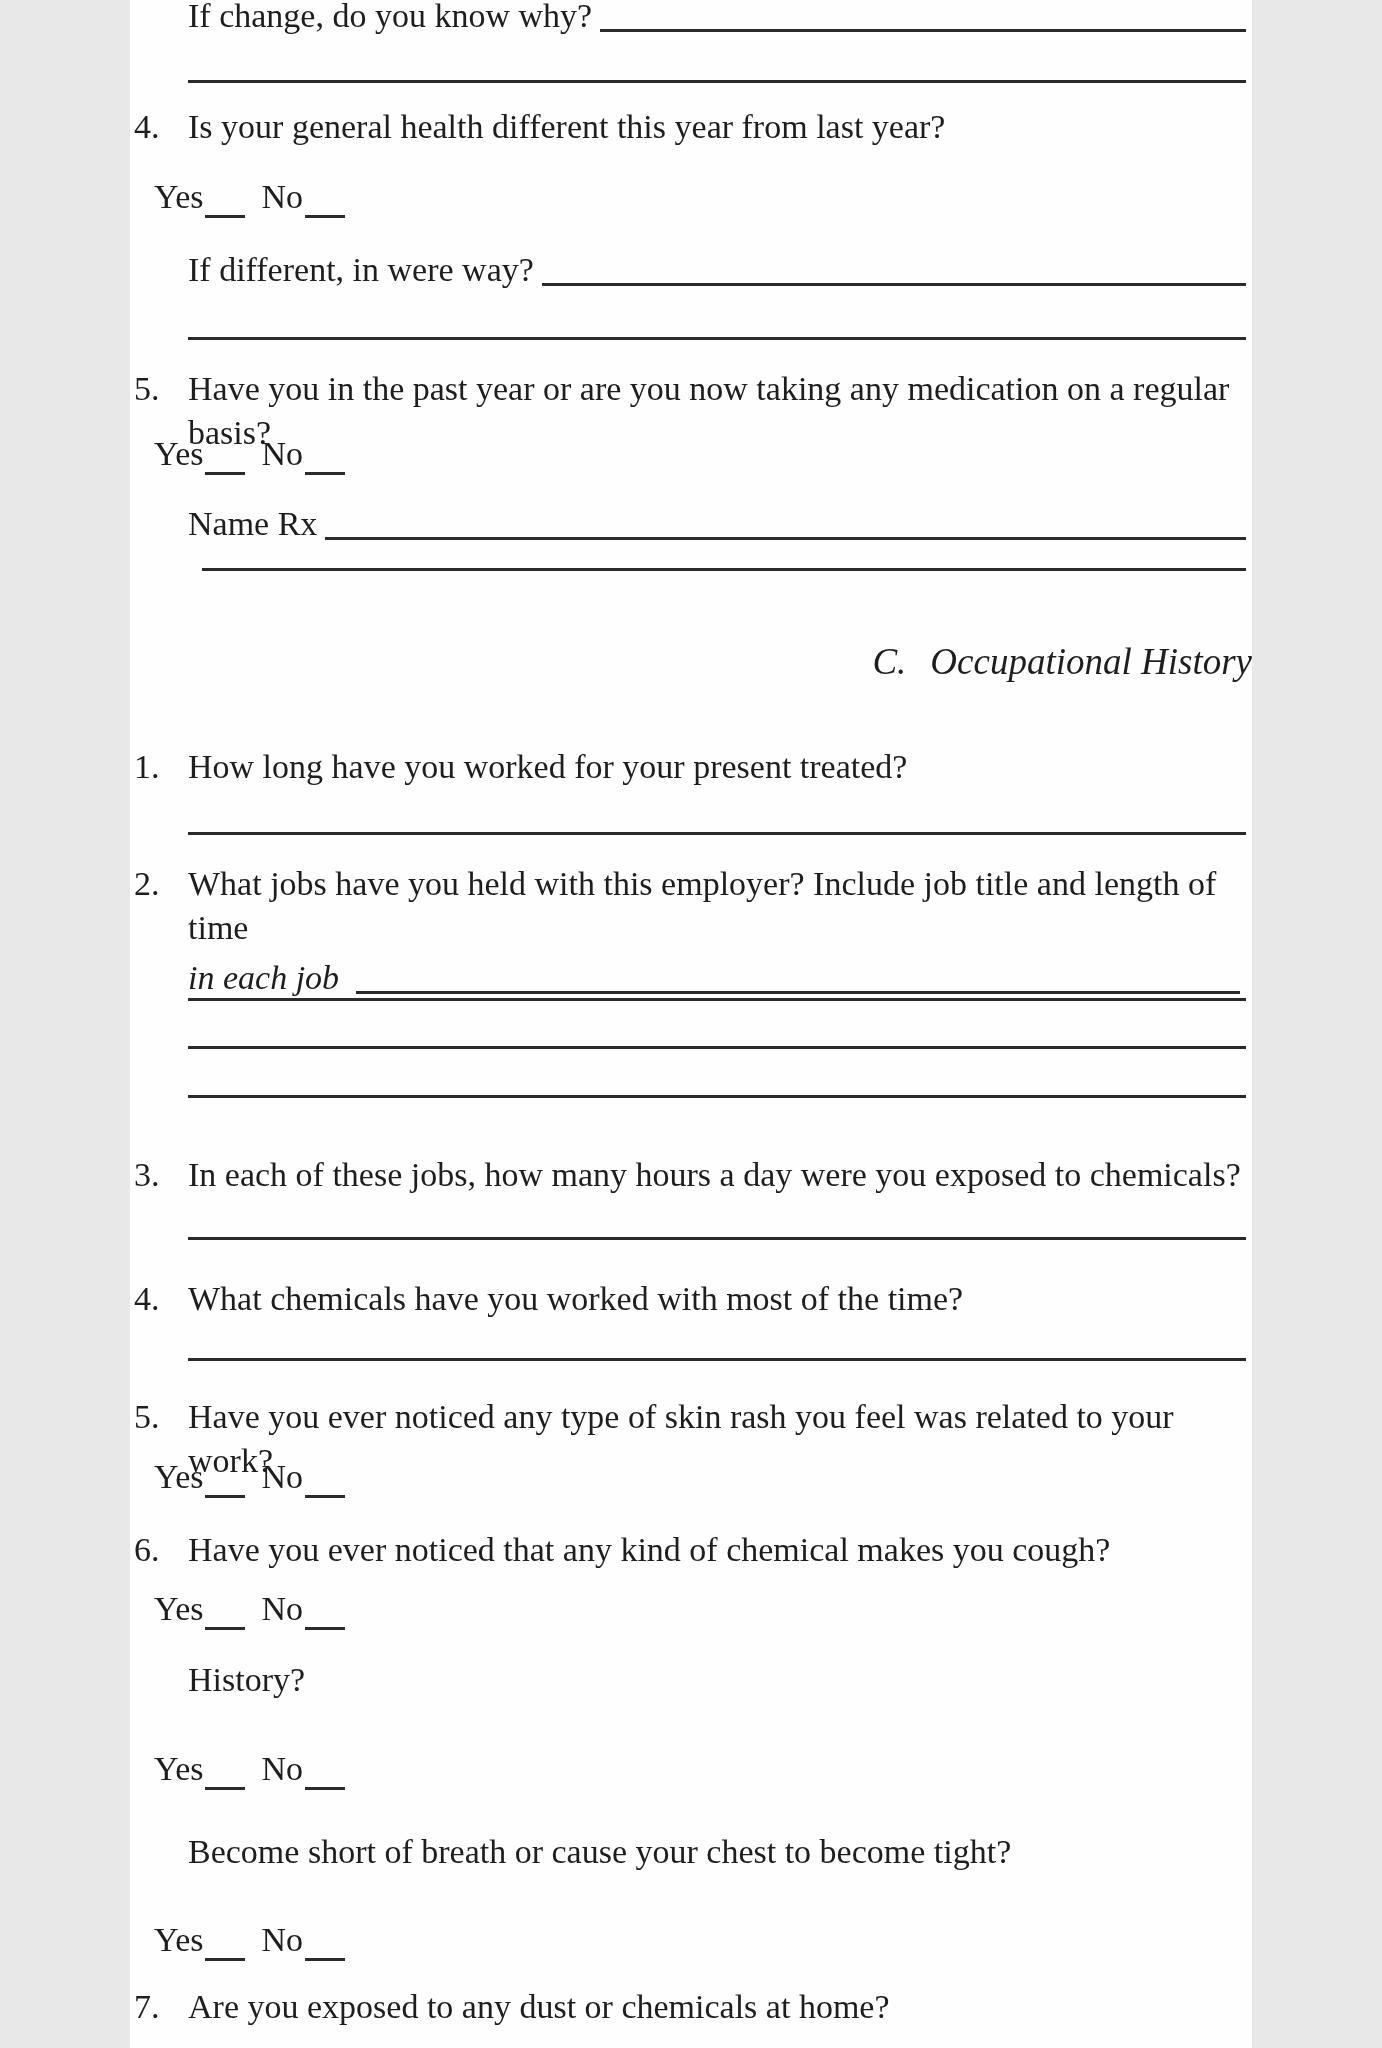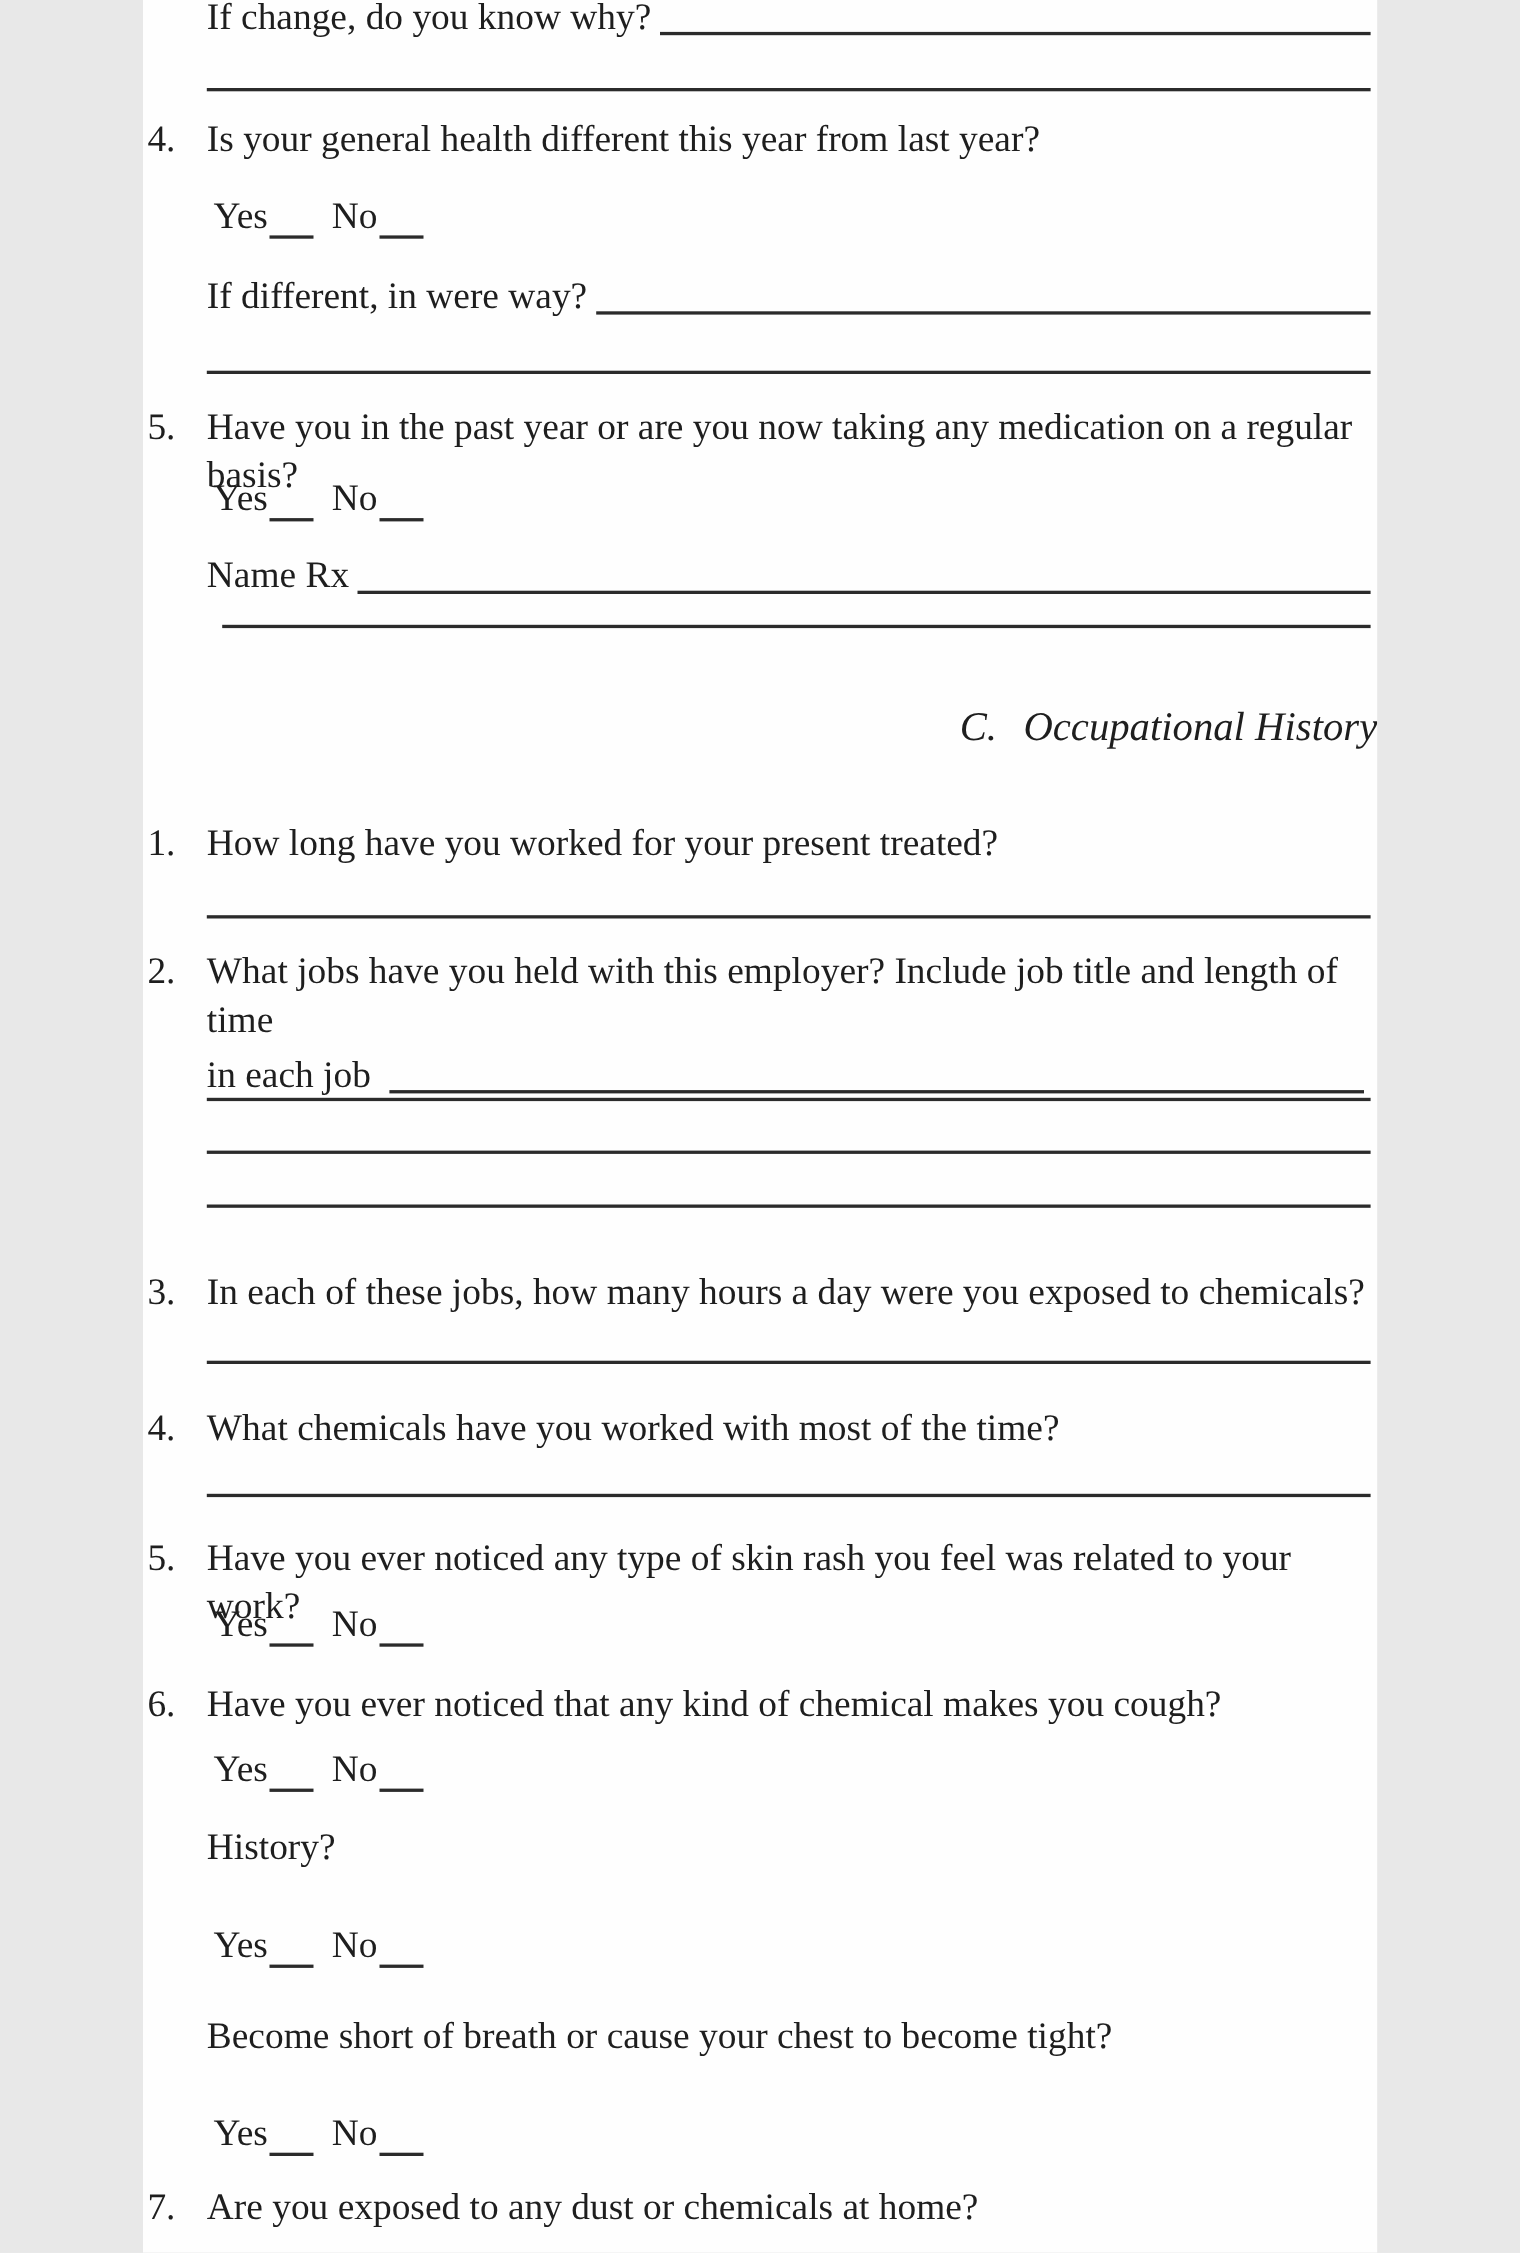--- a/index.html
+++ b/index.html
@@ -18,28 +18,28 @@
   
   .q{padding-left:58px;padding-right:6px;}
   .num{position:absolute;left:4px;top:0;}
   
   .ll{display:flex;align-items:flex-end;padding-left:58px;padding-right:6px;}
   .ll .lbl{white-space:pre;flex:0 0 auto;}
   .fill{flex:1 1 auto;border-bottom:3px solid #2b2b2b;margin:0 0 6px 8px;height:0;}
   
   .rule{position:absolute;left:58px;right:6px;border-top:3px solid #2b2b2b;height:0;}
   
-  .yesno{padding-left:64px;}
+  .yesno{padding-left:24px;}
   .blank{display:inline-block;width:40px;height:0;border-bottom:3px solid #2b2b2b;vertical-align:-10px;margin-left:2px;margin-right:16px;}
   
   .heading{text-align:right;font-style:italic;font-size:37px;}
   .h-letter{margin-right:24px;}
   
   .ll2{display:flex;align-items:flex-end;margin-top:6px;padding-right:6px;}
-  .ll2 .lbl{white-space:pre;flex:0 0 auto;}
+  .ll2 .lbl{white-space:pre;flex:0 0 auto;font-style:italic;}
 </style>
 </head>
 <body>
 
 <div class="page">
 
   <div class="row ll" style="top:-6px">
     <span class="lbl">If change, do you know why?</span>
     <span class="fill"></span>
   </div>

